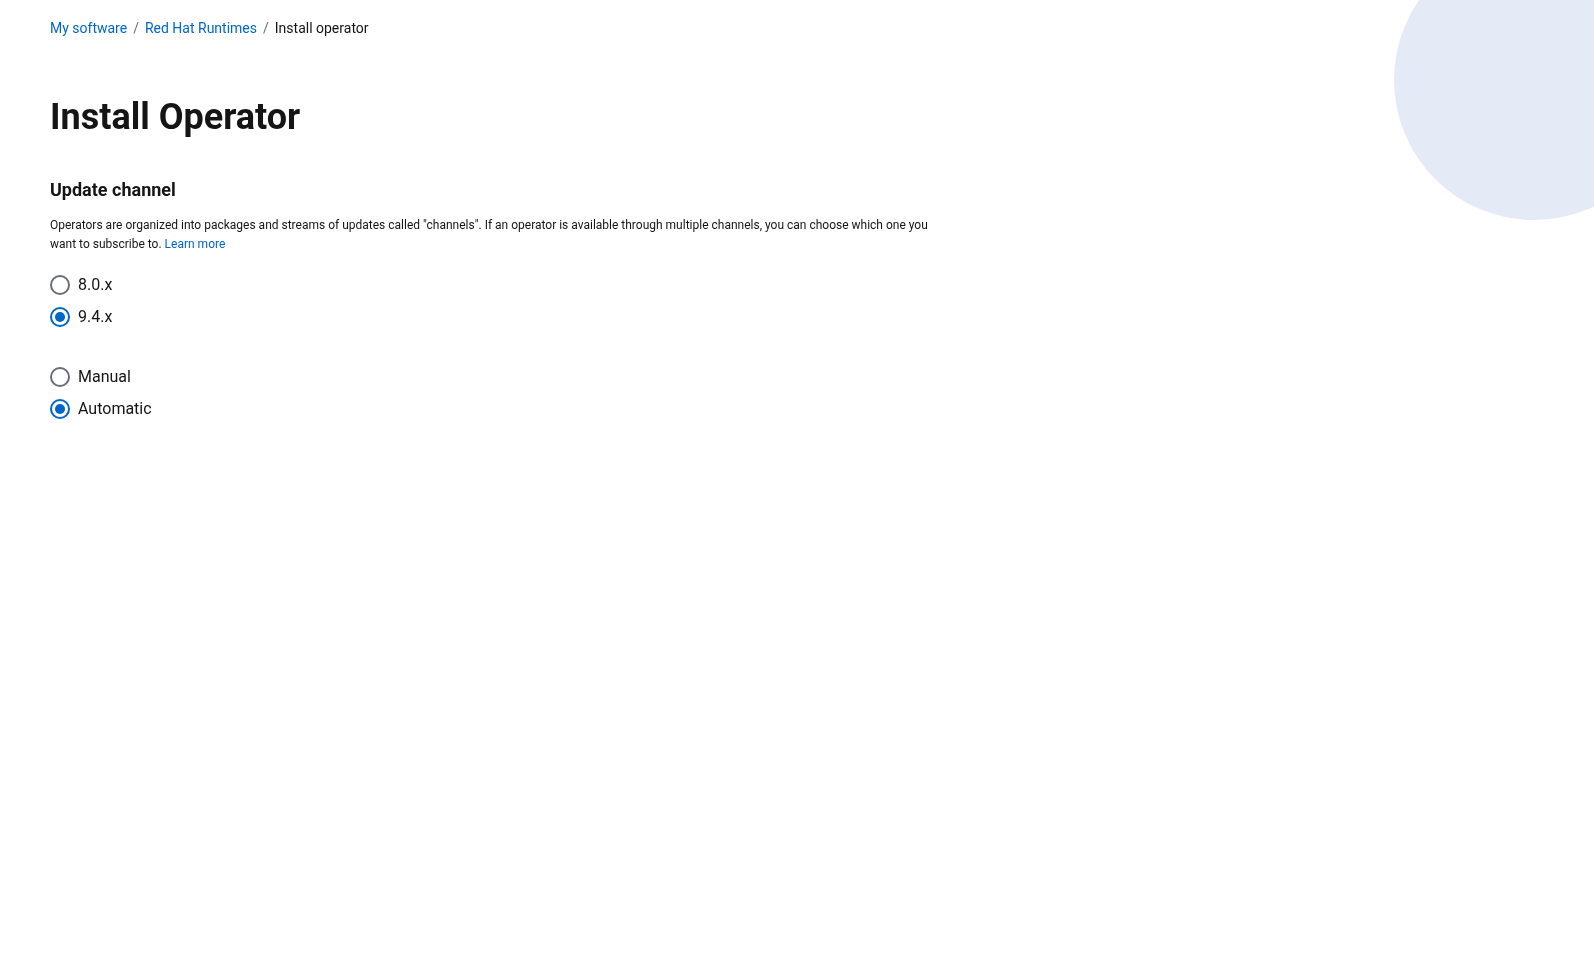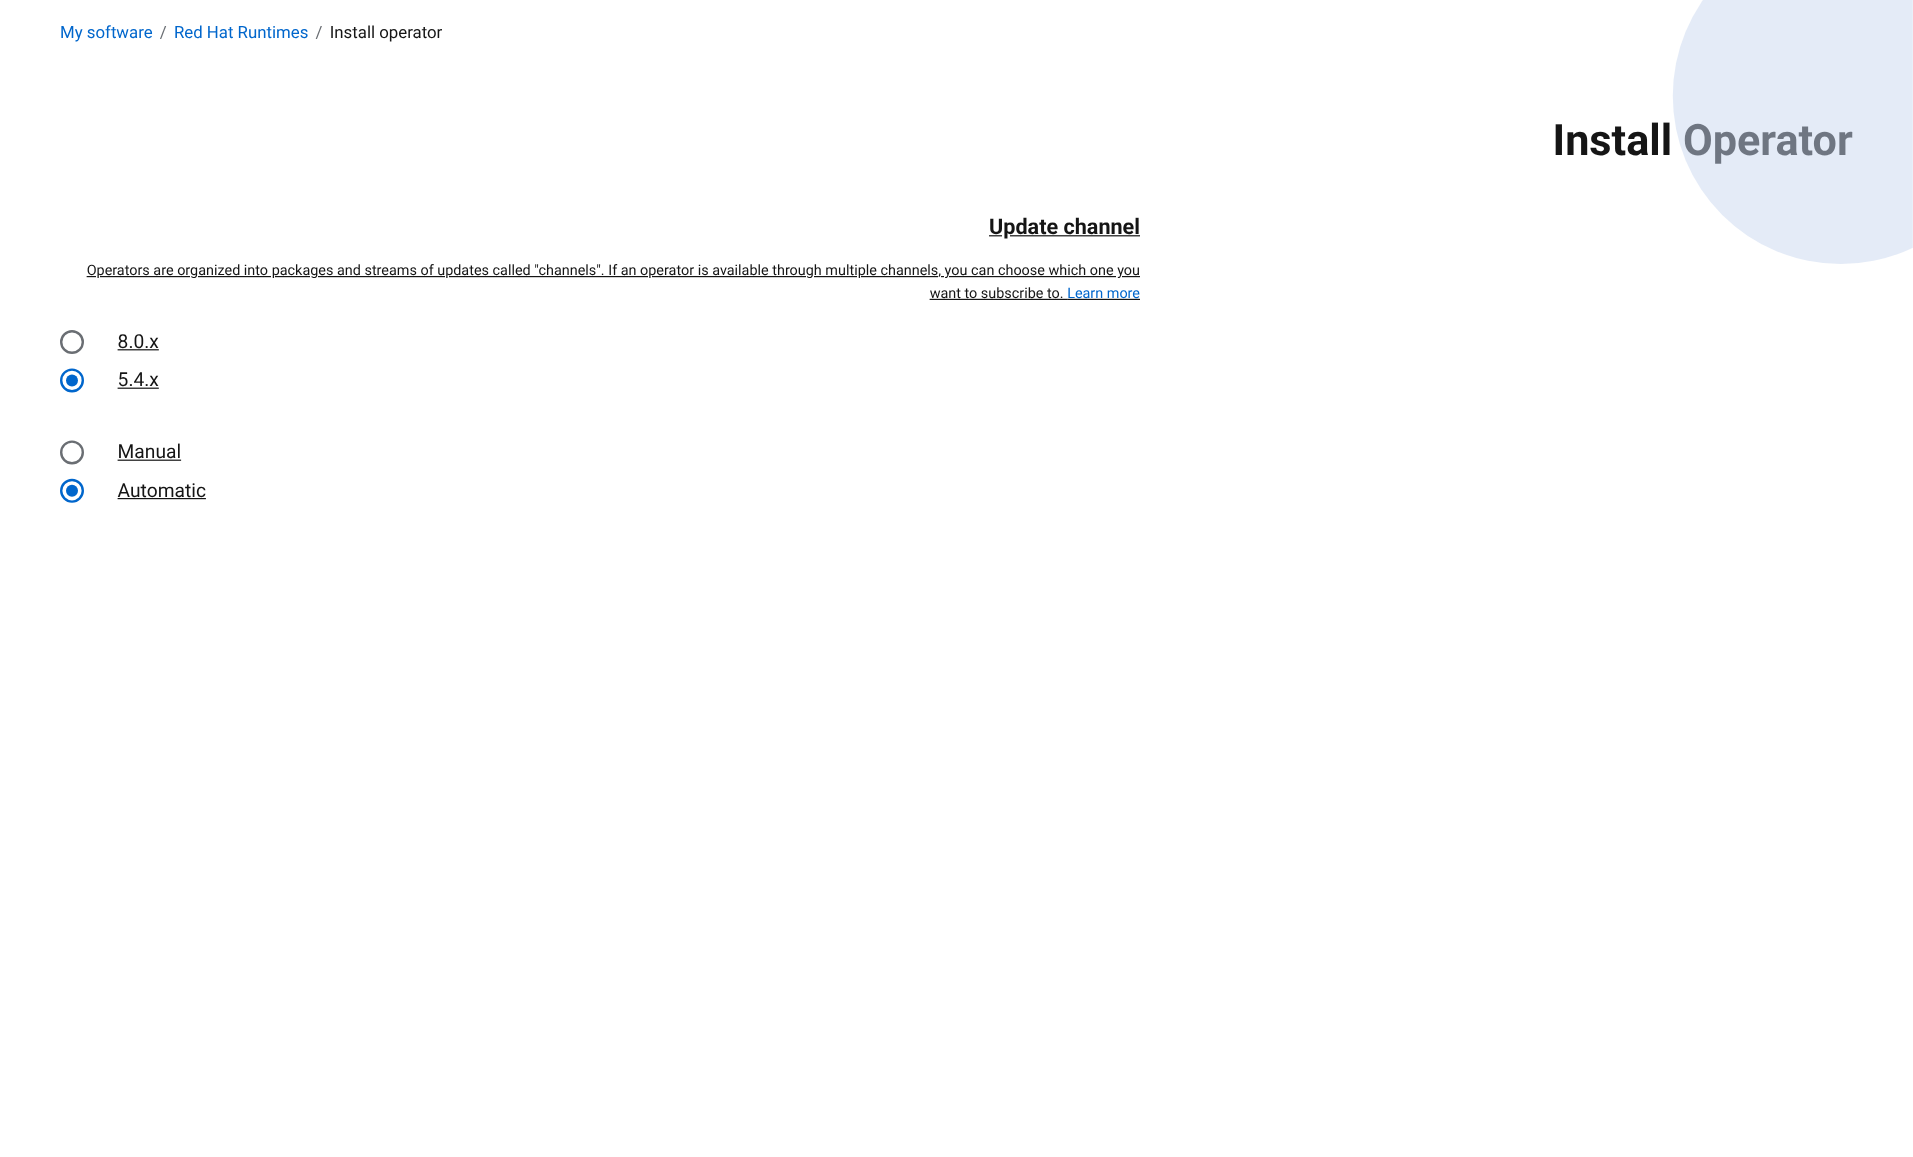--- a/index.html
+++ b/index.html
@@ -1,19 +1,18 @@
 <!DOCTYPE html>
 <html><head>
   <meta charset="utf-8">
   <style>
     * {
       box-sizing: border-box;
       margin: 0;
       padding: 0;
-      text-align: right;
     }
 
     body {
       font-family: -apple-system, BlinkMacSystemFont, 'Segoe UI', Roboto, 'Helvetica Neue', Arial, sans-serif;
       background-color: #ffffff;
       color: #151515;
       width: 1594px;
       min-height: 964px;
       position: relative;
       overflow: hidden;
@@ -68,21 +67,20 @@
       font-weight: 700;
       color: #151515;
       margin-bottom: 40px;
       line-height: 1.2;
     }
 
     
     .section {
       margin-bottom: 40px;
       max-width: 900px;
-      text-decoration: underline;
     }
 
     .section-title {
       font-size: 18px;
       font-weight: 700;
       color: #151515;
       margin-bottom: 16px;
     }
 
     .section-description {
@@ -101,21 +99,21 @@
     .radio-group {
       display: flex;
       flex-direction: column;
       gap: 12px;
       margin-top: 8px;
     }
 
     .radio-item {
       display: flex;
       align-items: center;
-      gap: 28px;
+      gap: 8px;
       cursor: pointer;
     }
 
     .radio-input {
       width: 20px;
       height: 20px;
       border: 2px solid #6a6e73;
       border-radius: 50%;
       position: relative;
       background: white;
@@ -169,21 +167,21 @@
 
     <div class="radio-group">
 
       <label class="radio-item">
         <div class="radio-input"></div>
         <span class="radio-label">8.0.x</span>
       </label>
 
       <label class="radio-item">
         <div class="radio-input selected"></div>
-        <span class="radio-label">5.4.x</span>
+        <span class="radio-label">9.4.x</span>
       </label>
     </div>
   </div>
 
   <div class="section">
 
     <div class="radio-group">
 
       <label class="radio-item">
         <div class="radio-input"></div>

